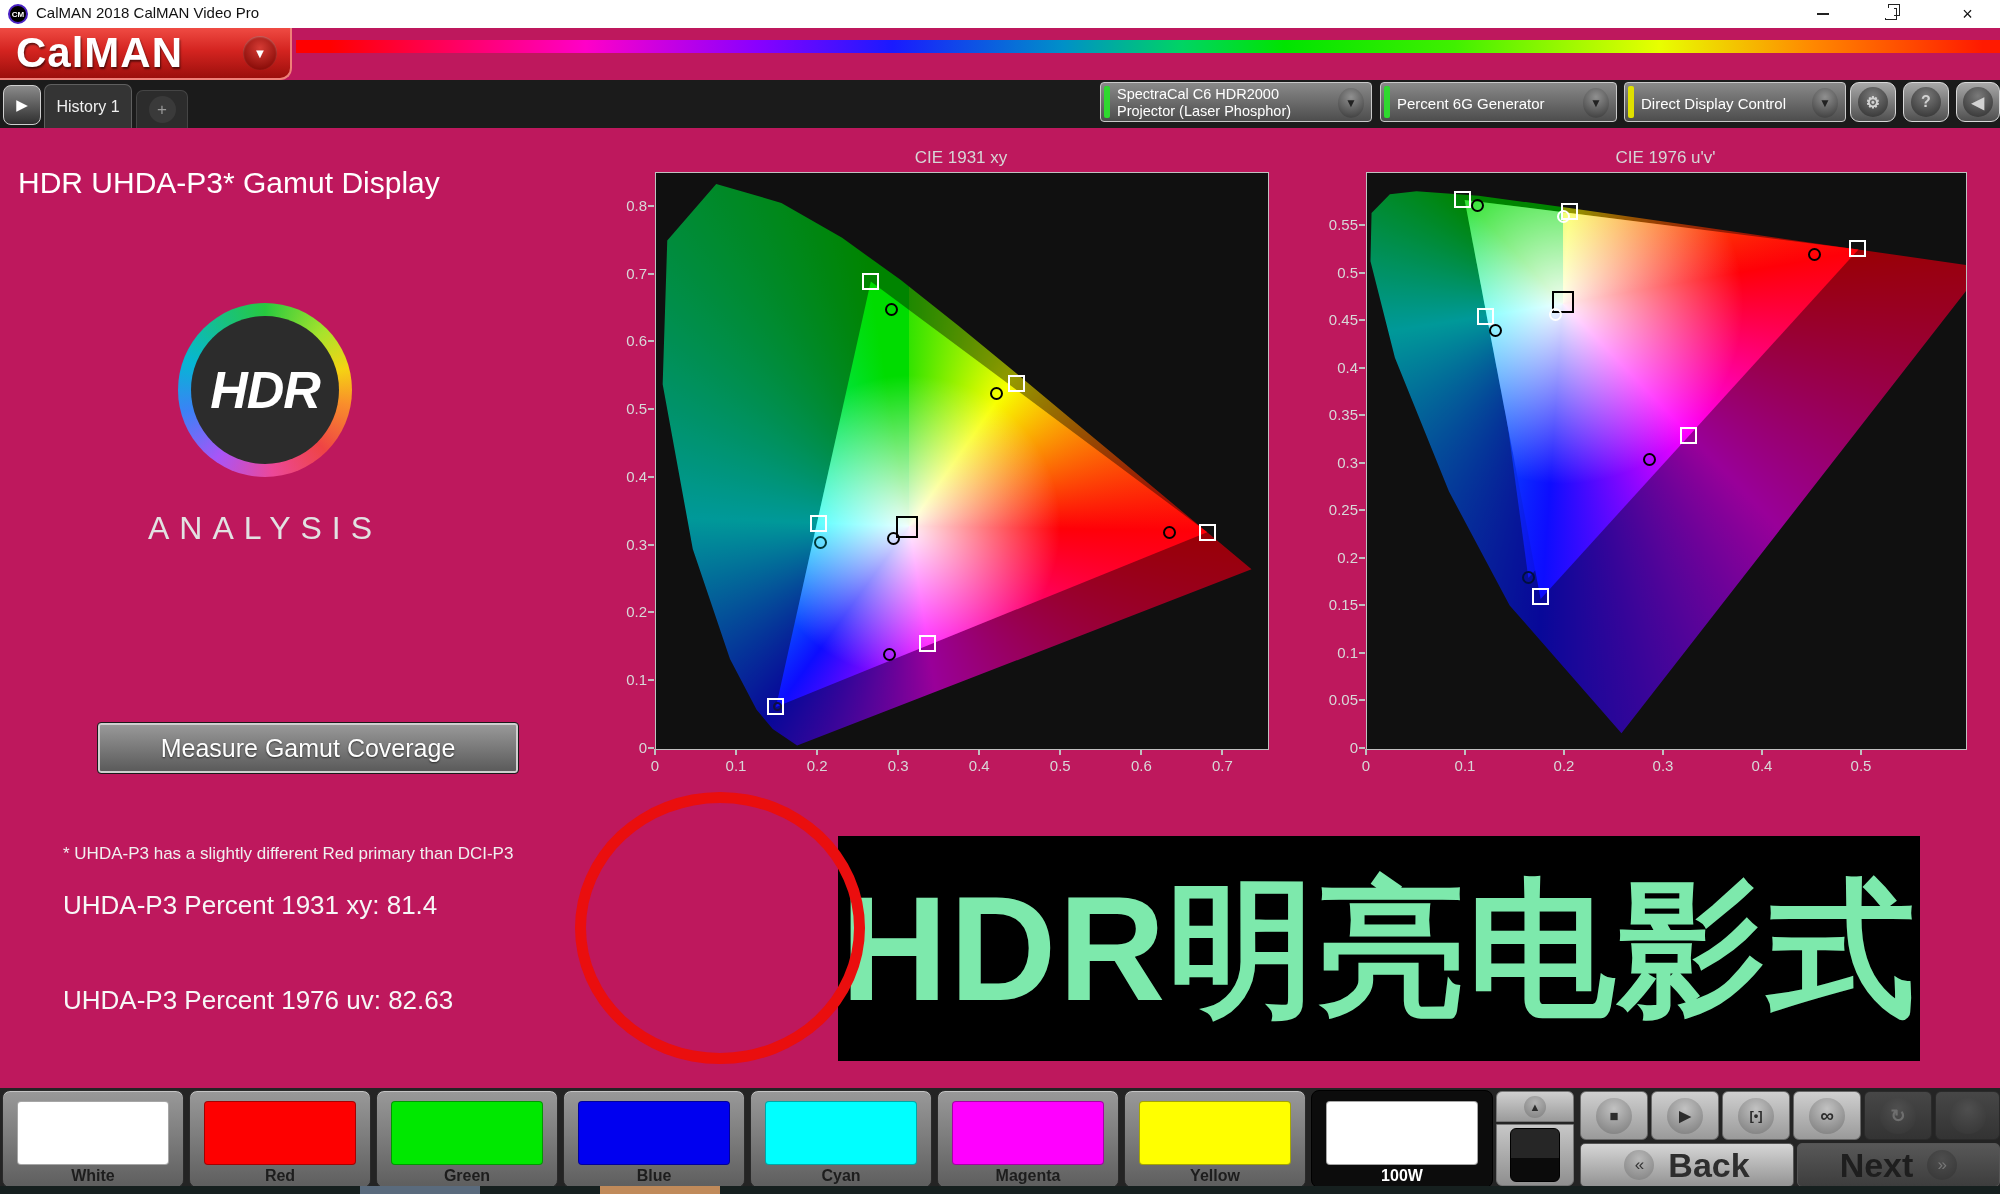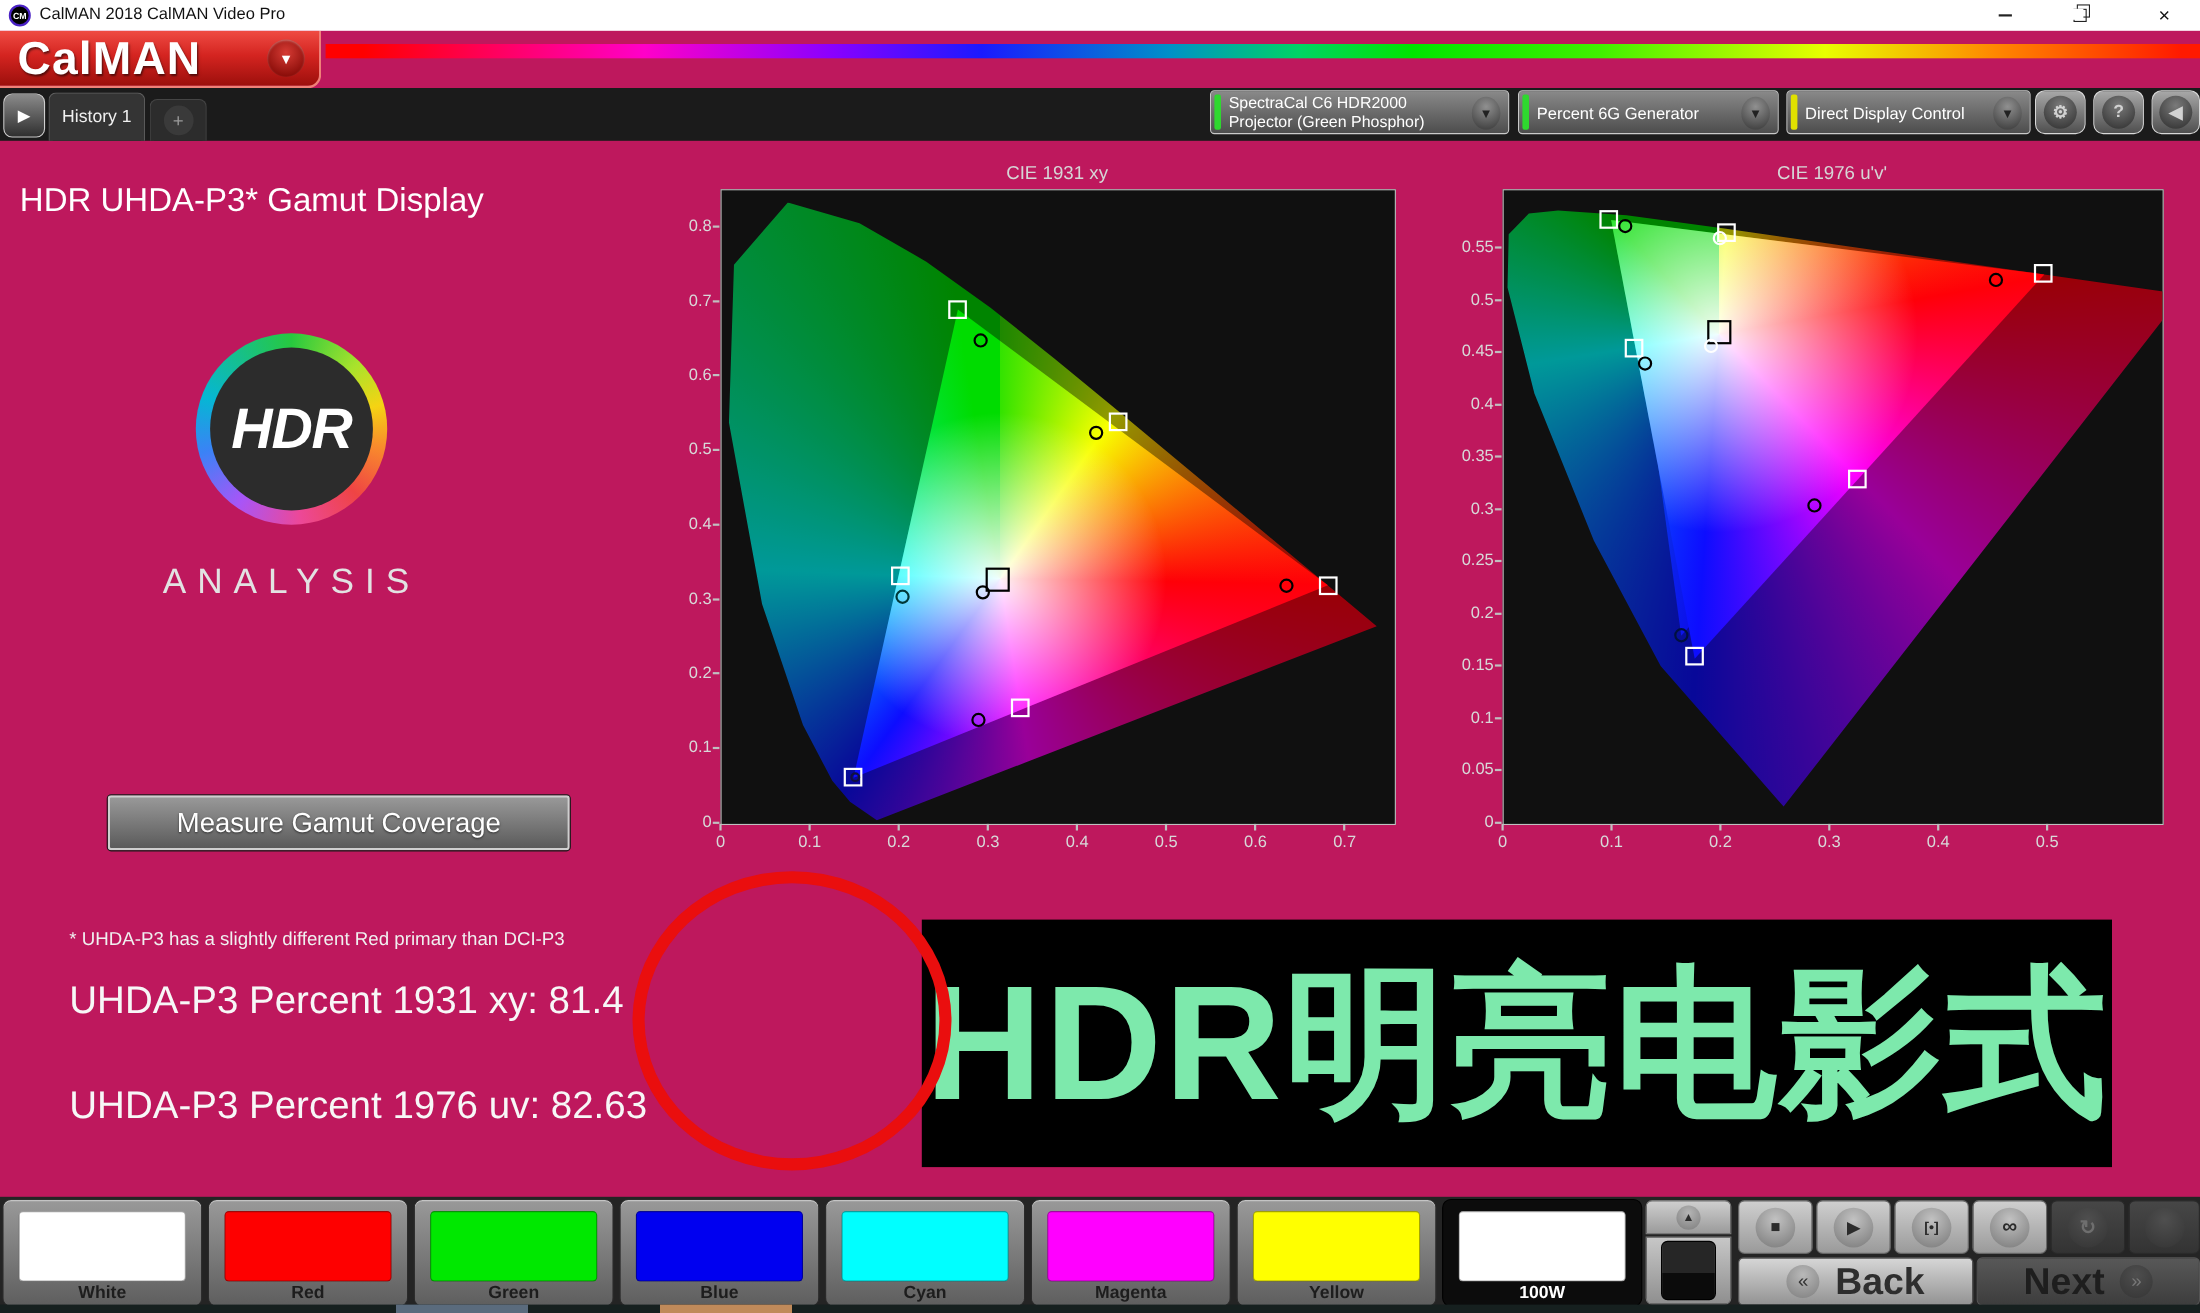--- a/index.html
+++ b/index.html
@@ -63,21 +63,21 @@
   .hdr-ring{left:178px;top:303px;width:174px;height:174px;border-radius:50%;
     background:conic-gradient(from 0deg,#27c93f 0deg,#a8e32c 45deg,#f5d313 75deg,#f98e2b 100deg,#ef4444 135deg,#ec4899 175deg,#a855f7 215deg,#3b82f6 255deg,#06b6d4 290deg,#27c93f 360deg);}
   .hdr-ring-hole{position:absolute;left:13px;top:13px;width:148px;height:148px;border-radius:50%;background:#2c2c2c;}
   .hdr-ring-text{position:absolute;left:0;top:0;width:174px;height:174px;display:flex;align-items:center;justify-content:center;
                  color:#fff;font-size:52px;font-weight:800;font-style:italic;letter-spacing:-1px;}
   .analysis{left:115px;top:510px;width:300px;text-align:center;font-size:32px;color:#e2e2e2;letter-spacing:10px;}
   .measure-btn{left:97px;top:722px;width:420px;height:50px;border-radius:4px;border:1px solid #1a1a1a;
     background:linear-gradient(180deg,#9b9b9b,#585858);box-shadow:inset 0 0 0 2px #cfcfcf;
     display:flex;align-items:center;justify-content:center;color:#fff;font-size:25px;text-shadow:0 1px 2px rgba(0,0,0,.6);}
   .footnote{left:63px;top:844px;font-size:17px;color:#f0f0f0;}
-  .pct{left:63px;font-size:35px;color:#f7f7f7;}
+  .pct{left:63px;font-size:26px;color:#f7f7f7;}
 
   
   .chart-title{top:148px;text-align:center;font-size:17px;color:#d6d6d6;}
   .plot{border:1px solid #c0c0c0;background:#101010;box-sizing:content-box;overflow:hidden;}
   .layer{position:absolute;left:0;top:0;width:100%;height:100%;}
   .tick-label{position:absolute;color:#d8d8d8;font-size:15px;}
   .tick-mark{position:absolute;background:#c0c0c0;}
   .marker{position:absolute;box-sizing:border-box;background:transparent;}
 
   
@@ -152,21 +152,21 @@
       <span>History 1</span>
     </div>
   <div class="abs tab-add">
       <span class="tab-add-circle">+</span>
     </div>
 
   <div class="abs dd" style="left:1100px;width:272px;">
     <span class="dd-accent" style="background: rgb(47, 216, 47);"></span>
     <div class="dd-text1">
       <div>SpectraCal C6 HDR2000</div>
-        <div>Projector (Green Phosphor)</div>
+        <div>Projector (Laser Phosphor)</div>
     </div>
     <span class="dd-caret">▼</span>
   </div>
   <div class="abs dd" style="left:1380px;width:237px;">
     <span class="dd-accent" style="background: rgb(47, 216, 47);"></span>
     <div class="dd-text-center">Percent 6G Generator</div>
     <span class="dd-caret">▼</span>
   </div>
   <div class="abs dd" style="left:1624px;width:222px;">
     <span class="dd-accent" style="background: rgb(224, 224, 0);"></span>

